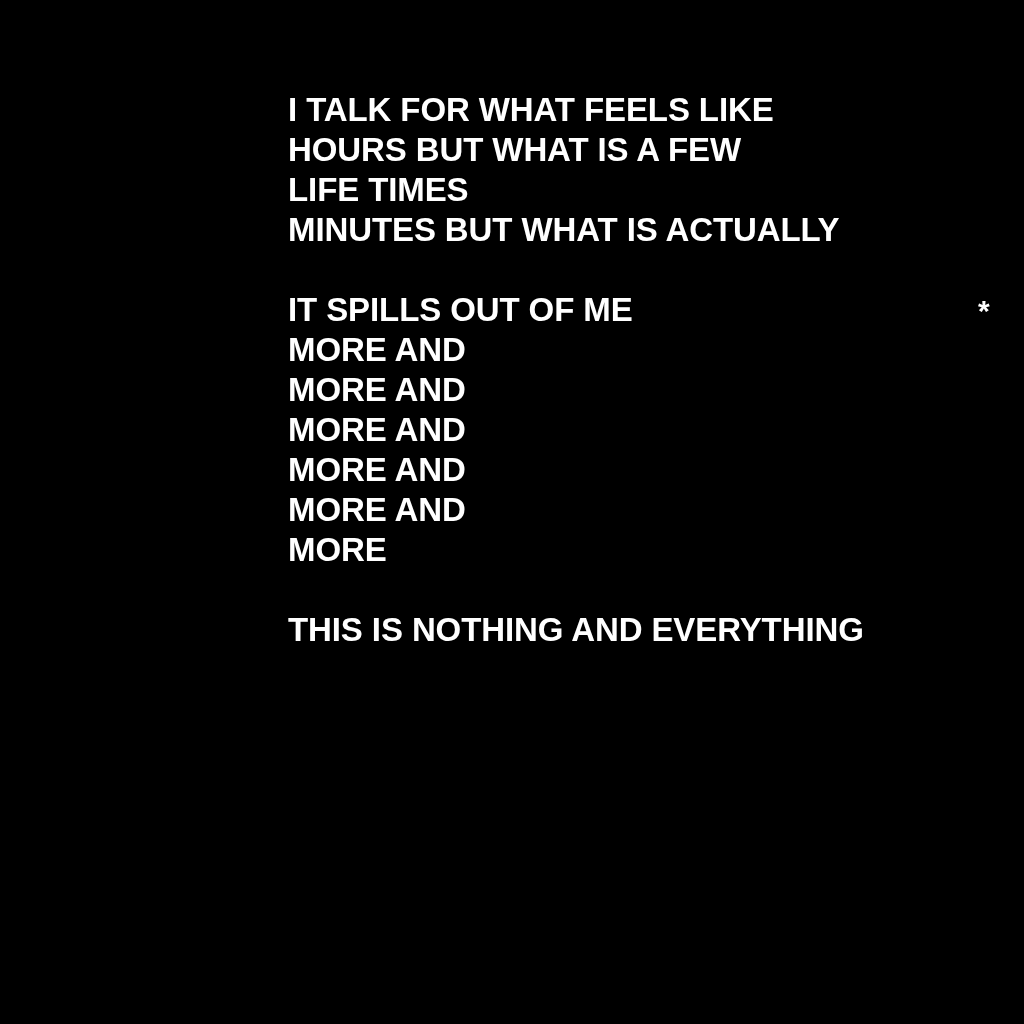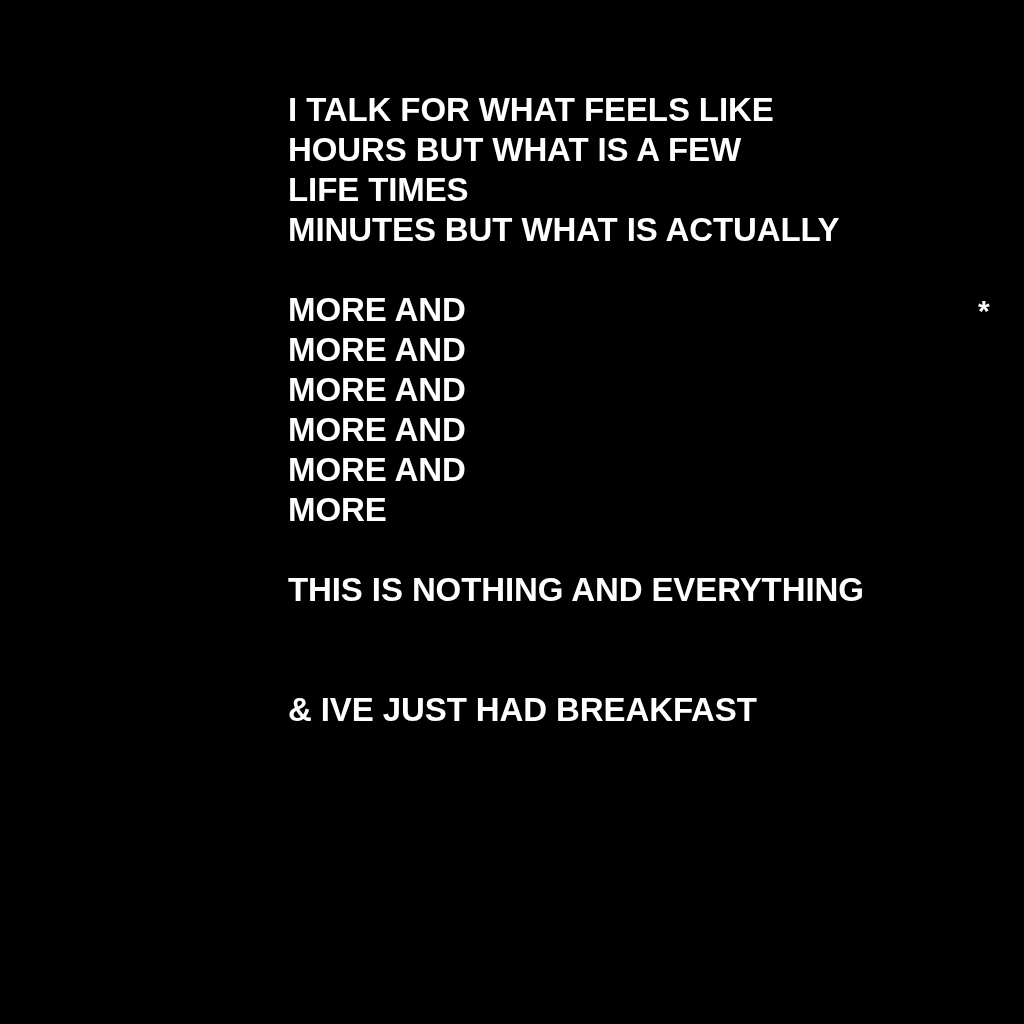--- a/index.html
+++ b/index.html
@@ -65,28 +65,28 @@
 <body>
 
 <div id="canvas">
 
   <div id="poem">
     <div class="poem-line">I TALK FOR WHAT FEELS LIKE</div>
     <div class="poem-line">HOURS BUT WHAT IS A FEW</div>
     <div class="poem-line">LIFE TIMES</div>
     <div class="poem-line">MINUTES BUT WHAT IS ACTUALLY</div>
     <div class="poem-line blank">&nbsp;</div>
+    <div class="poem-line">IT SPILLS OUT OF ME</div>
     <div class="poem-line">MORE AND</div>
     <div class="poem-line">MORE AND</div>
     <div class="poem-line">MORE AND</div>
     <div class="poem-line">MORE AND</div>
     <div class="poem-line">MORE AND</div>
     <div class="poem-line">MORE</div>
     <div class="poem-line blank">&nbsp;</div>
     <div class="poem-line">THIS IS NOTHING AND EVERYTHING</div>
     <div class="poem-line blank">&nbsp;</div>
     <div class="poem-line blank">&nbsp;</div>
-    <div class="poem-line">&amp; IVE JUST HAD BREAKFAST</div>
   </div>
 
   <div id="asterisk-mark">*</div>
 
 </div>
 
 </body></html>

